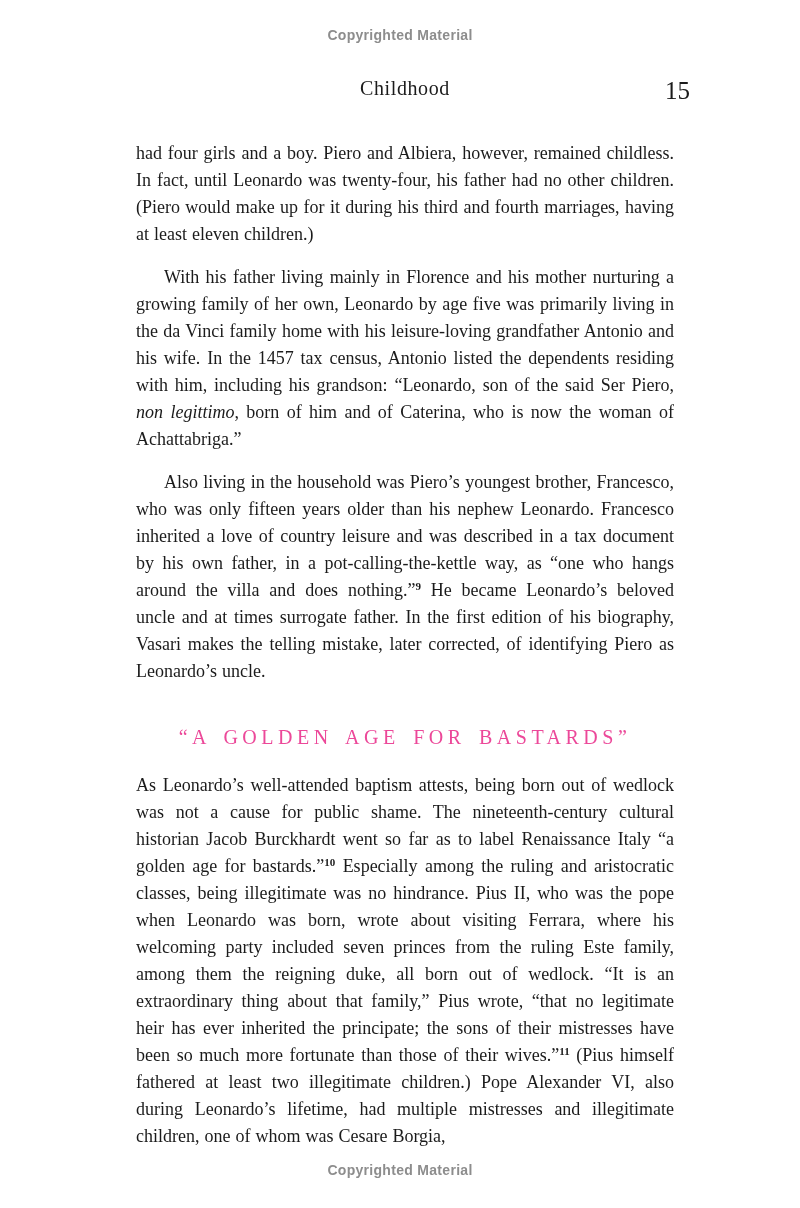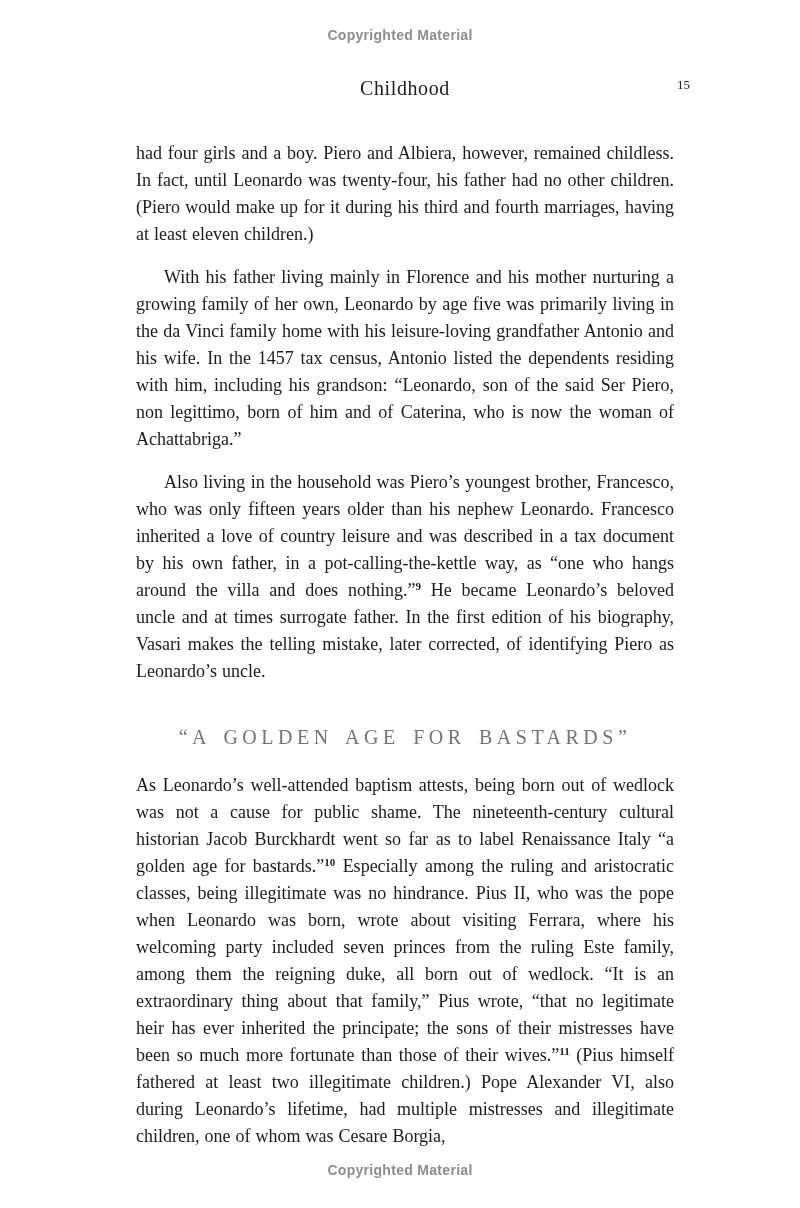--- a/index.html
+++ b/index.html
@@ -39,55 +39,55 @@
     font-size: 20px;
   }
   .chapter-title {
     letter-spacing: 0.6px;
   }
   .page-number {
     position: absolute;
     right: 0;
     top: 0;
     font-style: normal;
-    font-size: 13px;
+    font-size: 25px;
   }
   .body-col {
     position: absolute;
     top: 124px;
     left: 120px;
     width: 570px;
     text-align: justify;
     font-size: 18px;
     line-height: 27px;
     word-spacing: 0.5px;
   }
   .body-col p {
     margin: 16px;
     padding: 0;
   }
   p.indent { text-indent: 28px; }
-  .italic-phrase { }
+  .italic-phrase { font-style: italic; }
   sup.endnote {
     font-size: 11px;
     font-weight: bold;
     line-height: 0;
     position: relative;
     top: -6px;
     vertical-align: baseline;
   }
   h2.section-heading {
     margin: 39px 0 21px 0;
     text-align: center;
     font-size: 20px;
     font-weight: normal;
     letter-spacing: 4.5px;
     word-spacing: 4px;
     white-space: nowrap;
-    color: #737373;
+    color: #ec4899;
   }
 </style>
 </head>
 <body>
 
 <div class="page">
 
   <div class="copyright copyright-top">Copyrighted Material</div>
 
   <div class="running-head">

